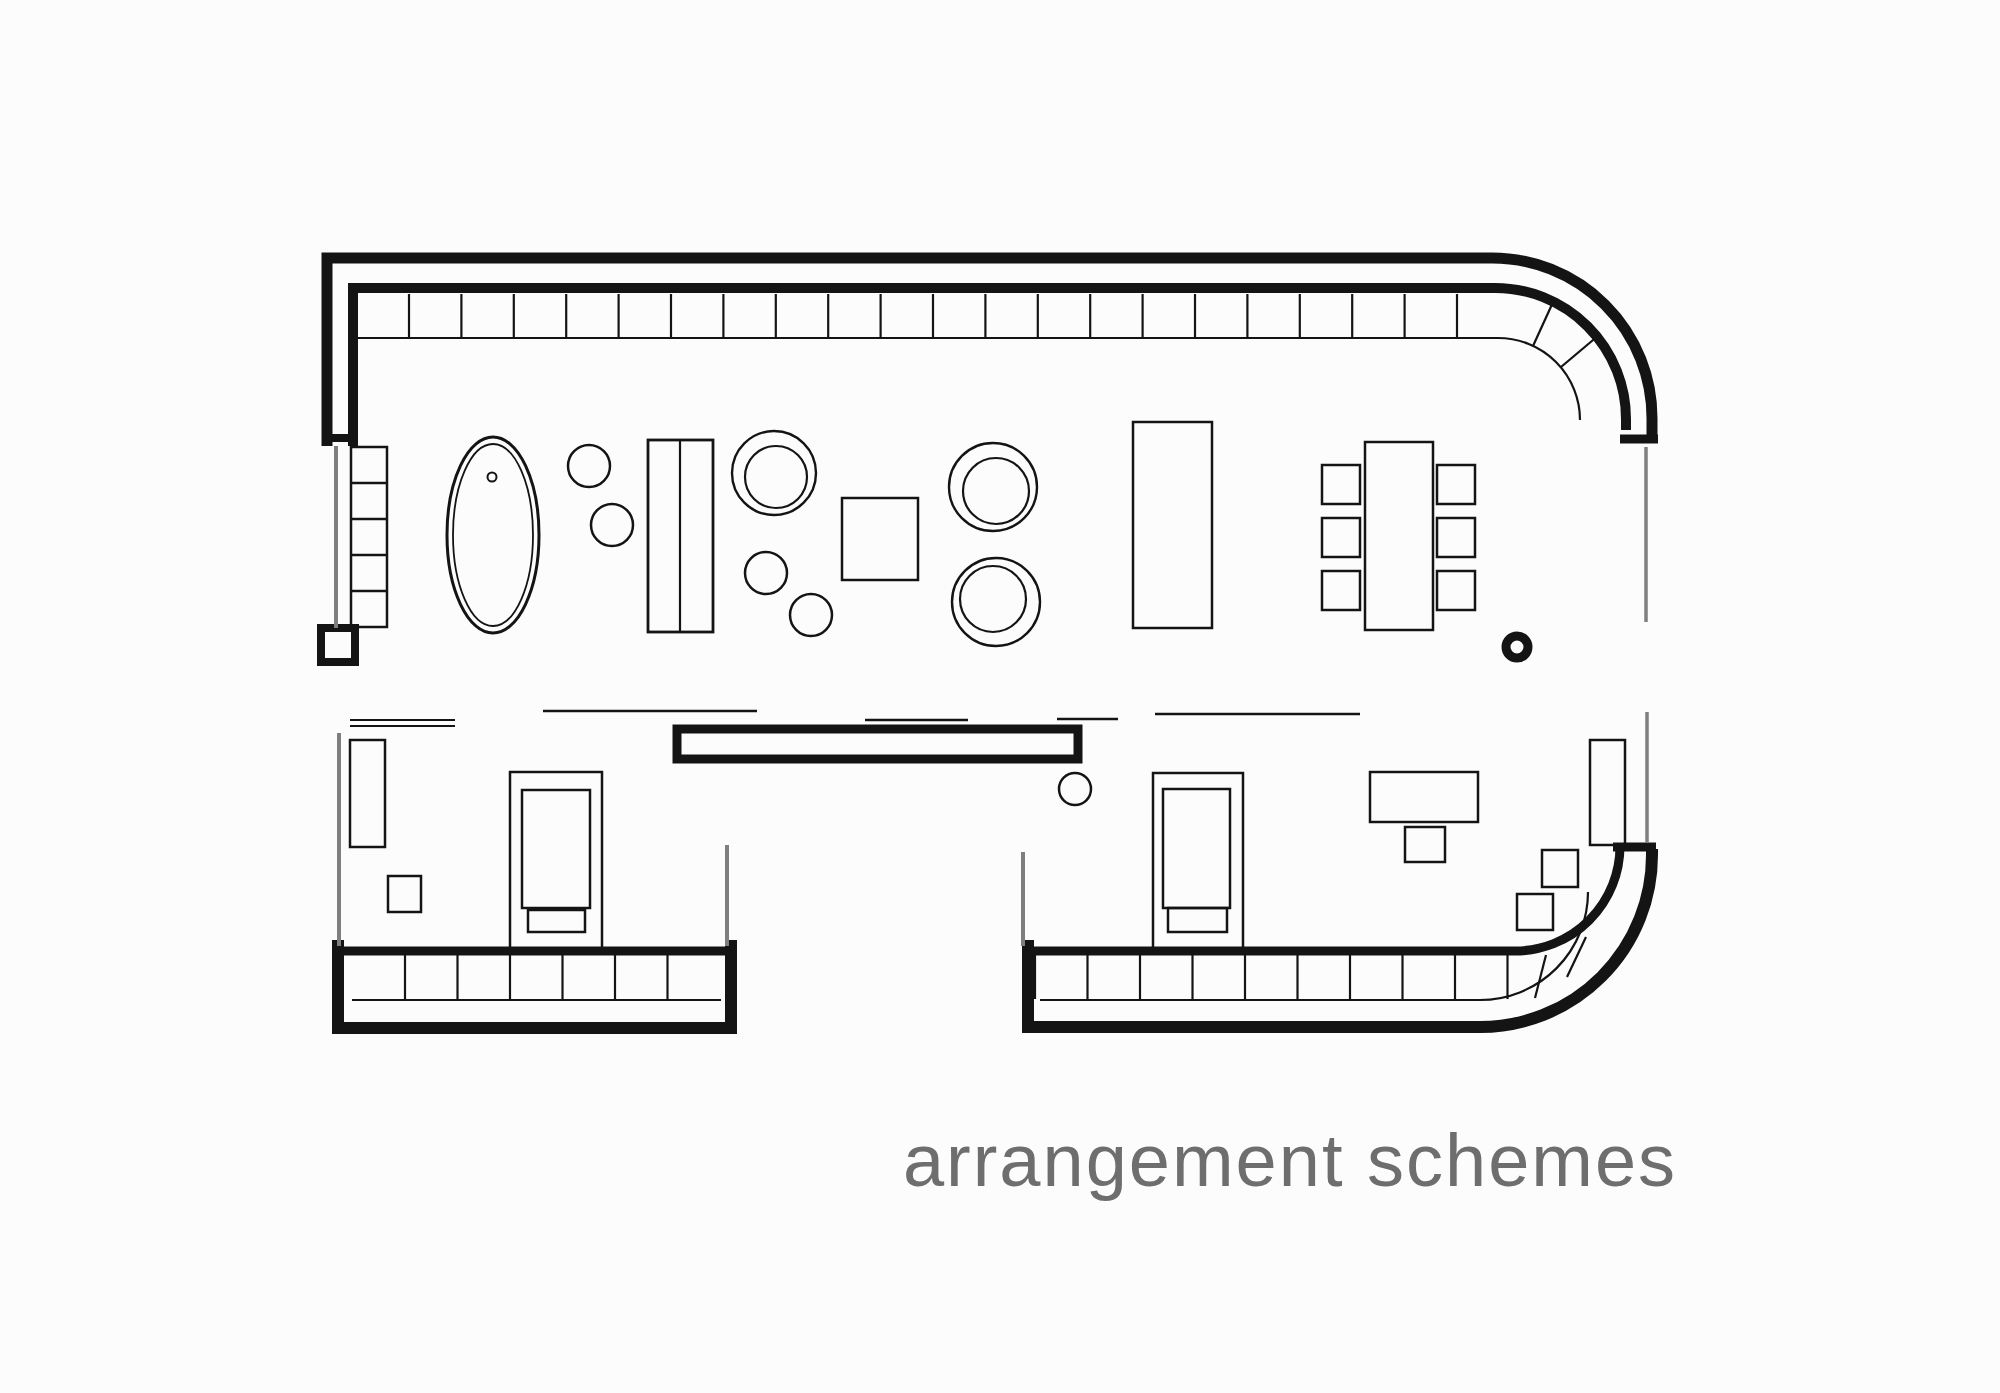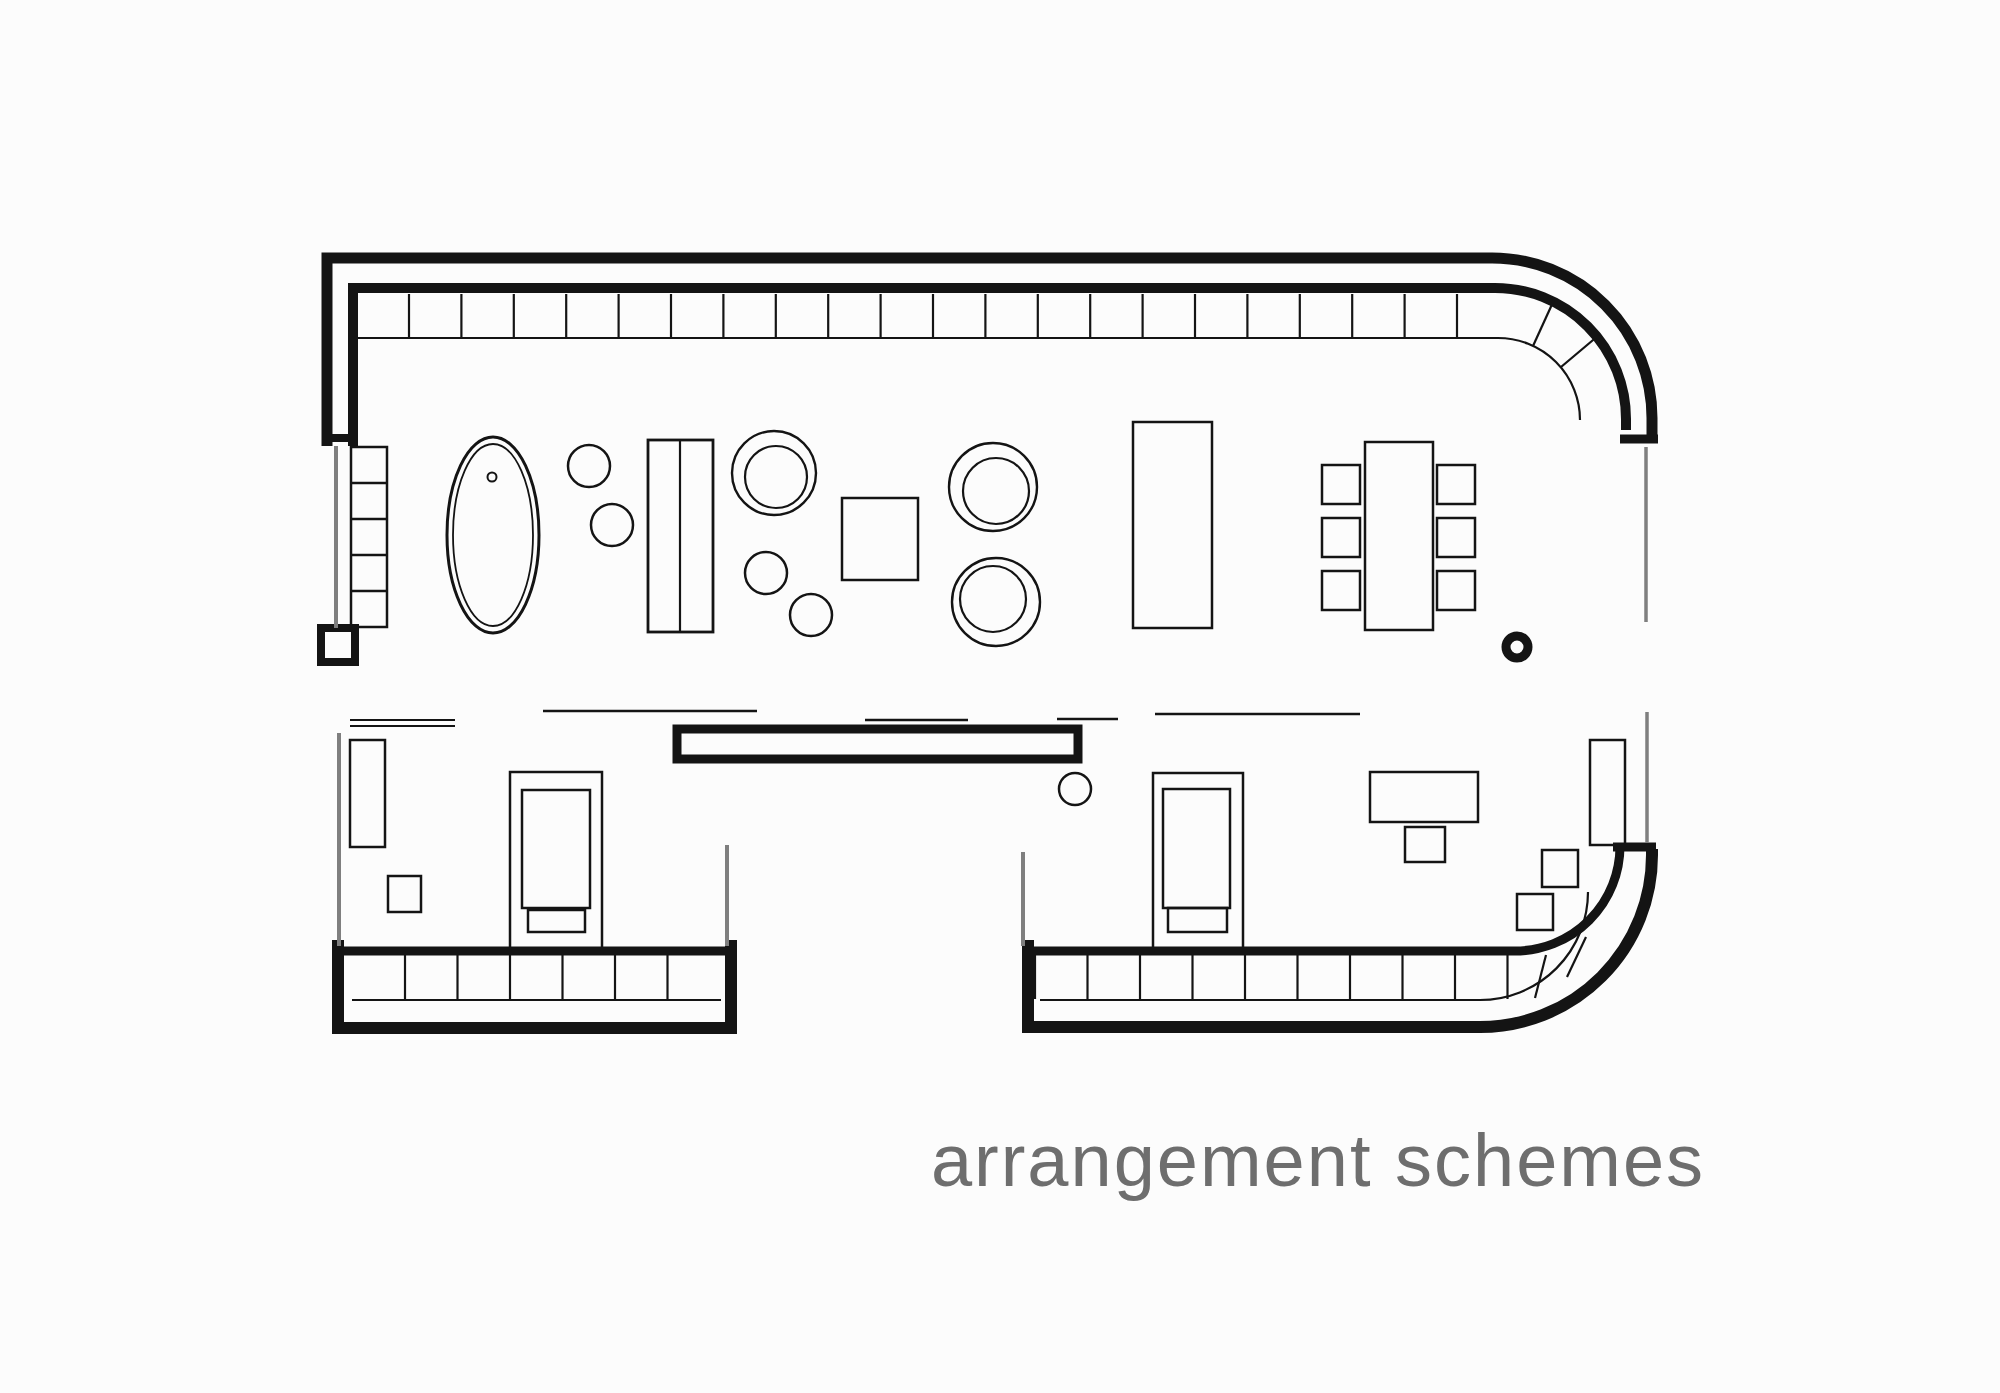--- a/index.html
+++ b/index.html
@@ -11,21 +11,20 @@
   #plan-stage{position:absolute;left:0;top:0;width:2000px;height:1393px;}
   #plan-svg{position:absolute;left:0;top:0;}
   #caption{
     position:absolute;
     left:900px;top:1118px;width:780px;
     text-align:center;
     font-size:74px;
     letter-spacing:2px;
     color:#6e6e6e;
     white-space:nowrap;
-    margin-left:28px;
   }
 </style>
 </head>
 <body style="background: rgb(252, 252, 252);">
 
 <div id="plan-stage">
   <svg id="plan-svg" width="2000" height="1393" viewBox="0 0 2000 1393" xmlns="http://www.w3.org/2000/svg">
       <path fill="none" stroke="#141414" stroke-width="11" stroke-linecap="butt" stroke-linejoin="miter" d="M 327,446 L 327,258 L 1492,258 A 160 160 0 0 1 1652,418 L 1652,441"></path>
       <path fill="none" stroke="#141414" stroke-width="10" stroke-linecap="butt" stroke-linejoin="miter" d="M 353,446 L 353,288 L 1495,288 A 131 131 0 0 1 1626,419 L 1626,430"></path>
       <line fill="none" stroke="#141414" stroke-width="9" stroke-linecap="butt" stroke-linejoin="miter" x1="1620" y1="439" x2="1658" y2="439"></line>

